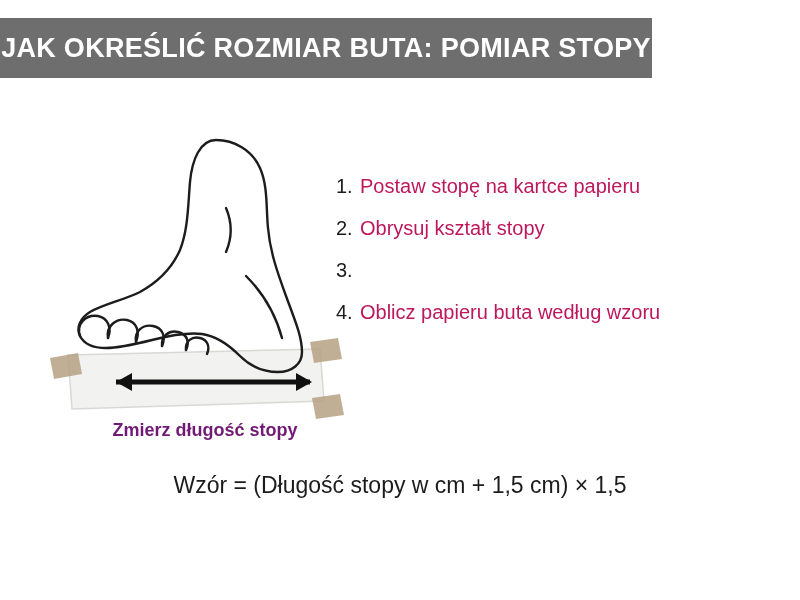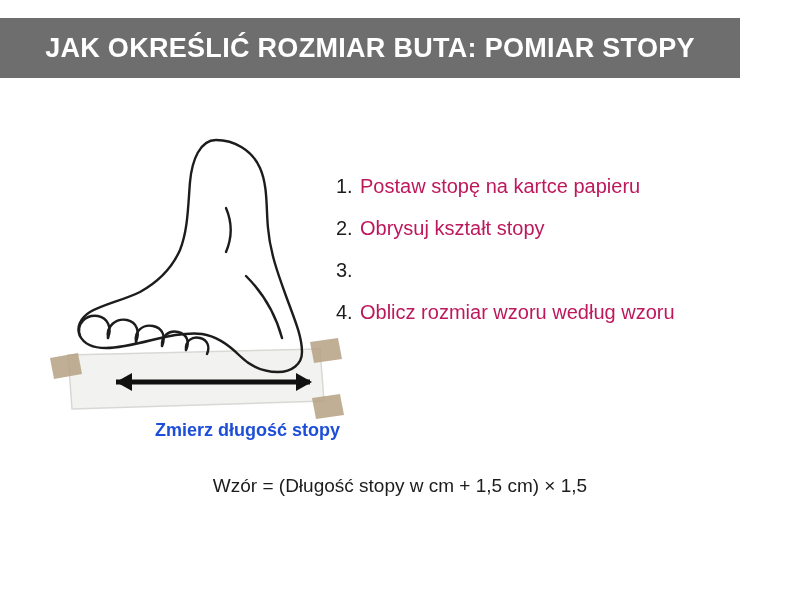--- a/index.html
+++ b/index.html
@@ -18,21 +18,21 @@
     position: relative;
     width: 800px;
     height: 600px;
   }
 
   
   .header-band {
     position: absolute;
     left: 0;
     top: 18px;
-    width: 740px;
+    width: 652px;
     height: 60px;
     background: #6e6e6e;
     display: flex;
     align-items: center;
     justify-content: center;
   }
   .header-title {
     font-size: 27px;
     font-weight: bold;
     color: #ffffff;
@@ -53,22 +53,22 @@
     display: block;
   }
 
   .measure-caption {
     position: absolute;
     left: 70px;
     top: 420px;
     width: 270px;
     font-size: 18px;
     font-weight: bold;
-    color: #1d4ed8;
-    text-align: right;
+    color: #701a75;
+    text-align: center;
   }
 
   
   .steps {
     position: absolute;
     left: 336px;
     top: 172px;
     width: 450px;
   }
   .step {
@@ -93,21 +93,21 @@
 
   
   .formula {
     position: absolute;
     left: 0;
     top: 470px;
     width: 800px;
     text-align: center;
   }
   .formula-line {
-    font-size: 19px;
+    font-size: 23px;
     line-height: 31px;
     color: #1c1c1c;
   }
 </style>
 </head>
 <body>
 
 <div class="page">
 
   <div class="header-band">
@@ -172,21 +172,21 @@
     </div>
     <div class="step">
       <div class="step-num">2.</div>
       <div class="step-text">Obrysuj kształt stopy</div>
     </div>
     <div class="step">
       <div class="step-num">3.</div>
     </div>
     <div class="step">
       <div class="step-num">4.</div>
-      <div class="step-text">Oblicz rozmiar wzoru według wzoru</div>
+      <div class="step-text">Oblicz papieru buta według wzoru</div>
     </div>
   </div>
 
   <div class="formula">
     <div class="formula-line">Wzór =  (Długość stopy w cm + 1,5 cm) × 1,5</div>
   </div>
 
 </div>
 
 </body></html>

